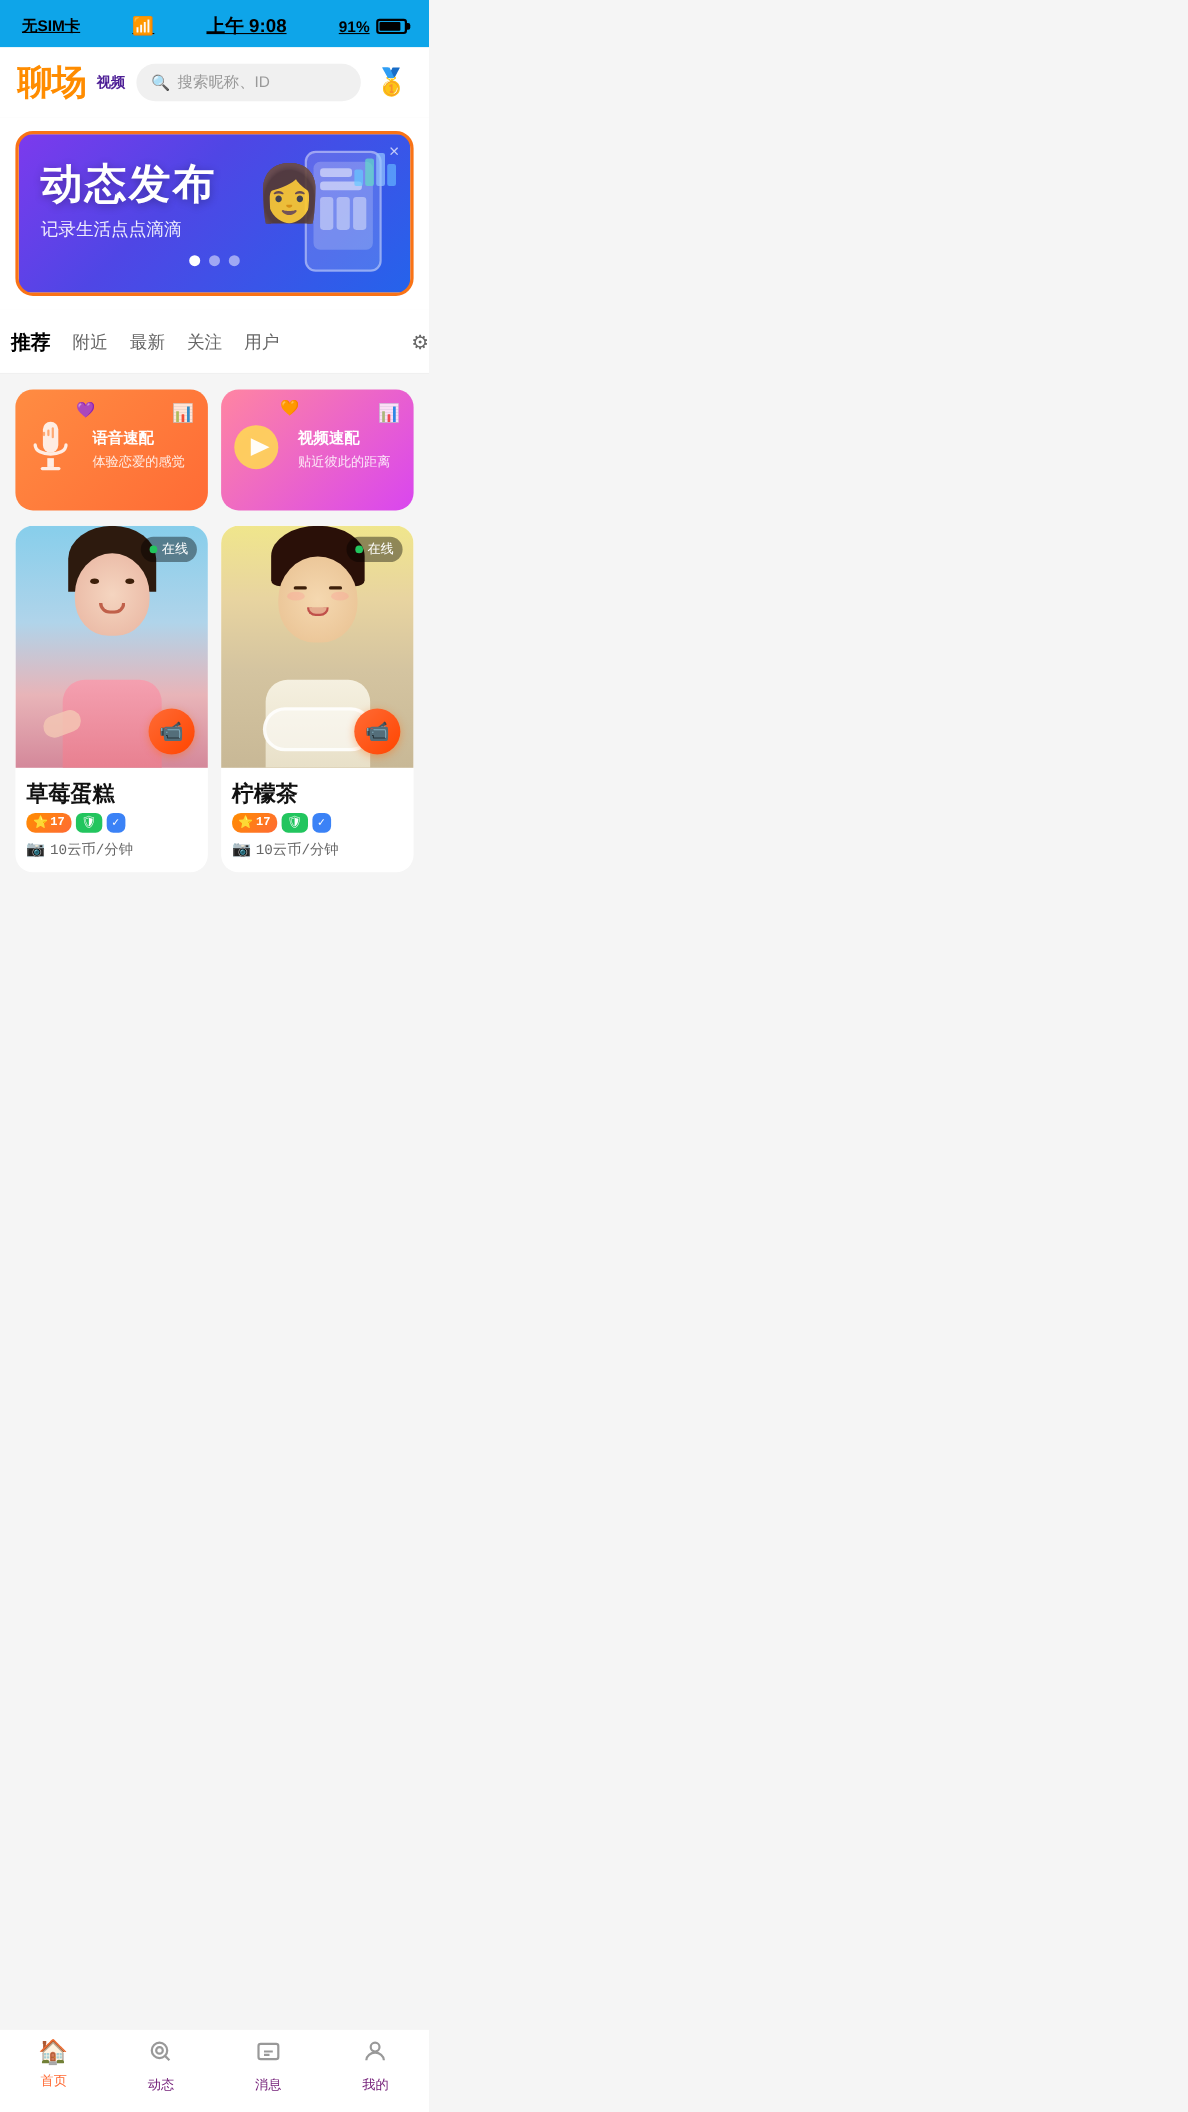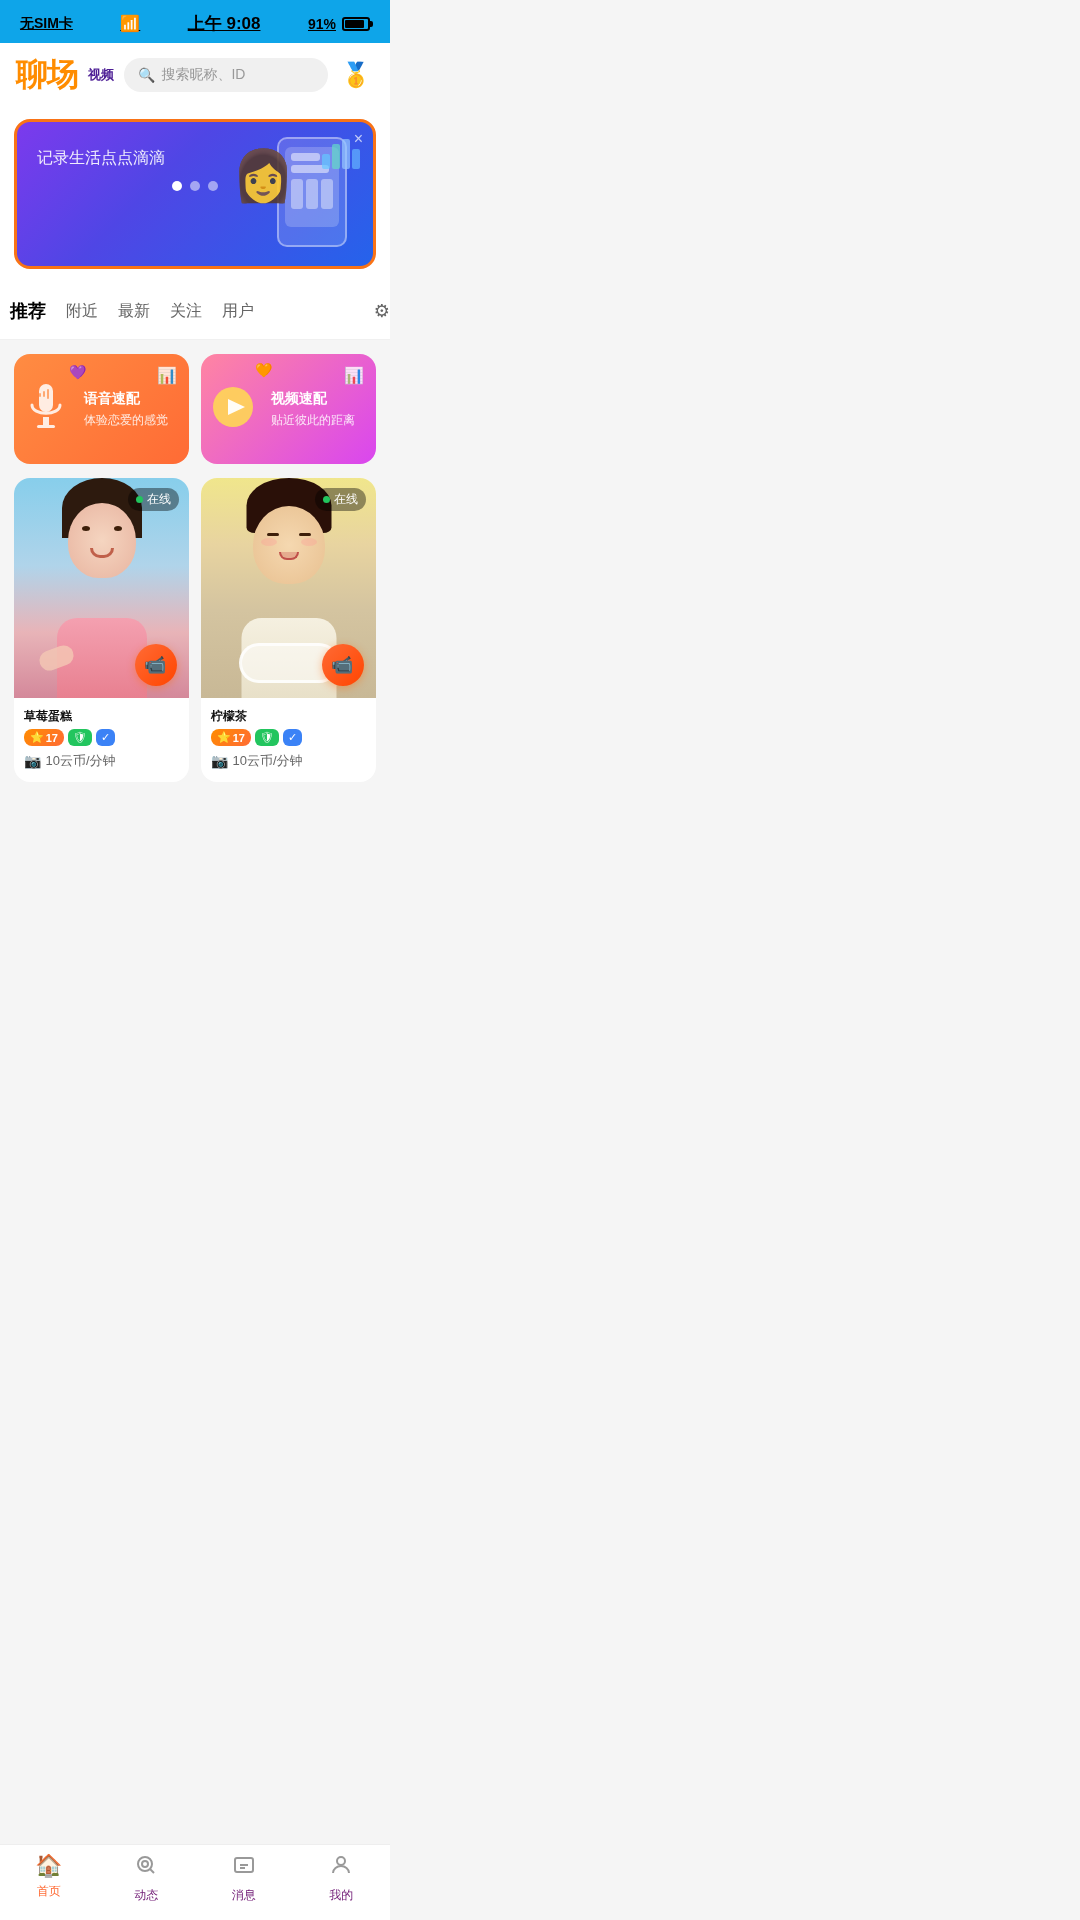--- a/index.html
+++ b/index.html
@@ -231,20 +231,21 @@
     .user-grid {
       display: flex;
       gap: 12px;
       padding: 14px 14px;
     }
     .user-card {
       flex: 1;
       background: #fff;
       border-radius: 16px;
       overflow: hidden;
+      font-family: Liberation Mono, monospace;
     }
     .user-photo {
       width: 100%;
       height: 220px;
       position: relative;
       overflow: hidden;
     }
     .online-badge {
       position: absolute;
       top: 10px; right: 10px;
@@ -266,21 +267,21 @@
       border-radius: 50%;
       background: linear-gradient(135deg, #ff6b35, #ff4500);
       display: flex; align-items: center; justify-content: center;
       font-size: 18px; color: #fff;
       box-shadow: 0 2px 8px rgba(255,100,0,0.4);
     }
     .user-info {
       padding: 10px 10px 12px;
     }
     .user-name {
-      font-size: 12px;
+      font-size: 20px;
       font-weight: 700;
       color: #111;
       margin-bottom: 4px;
     }
     .user-badges {
       display: flex;
       align-items: center;
       gap: 4px;
       margin-bottom: 6px;
     }
@@ -400,20 +401,21 @@
   <div class="search-bar">
     <span class="search-icon-svg">🔍</span>
     <span class="search-placeholder">搜索昵称、ID</span>
   </div>
   <div class="medal-icon">🥇</div>
 </div>
 
 <div class="banner-wrapper">
   <div class="banner">
     <span class="banner-close">×</span>
+    <div class="banner-title">动态发布</div>
     <div class="banner-subtitle">记录生活点点滴滴</div>
     <div class="banner-graphic">
       <div style="position:relative; width:100%; height:100%;">
 
         <div class="phone-graphic" style="position:absolute; right:10px; top:5px;">
           <div class="phone-screen">
             <div class="screen-line" style="width:70%"></div>
             <div class="screen-line" style="width:90%"></div>
             <div style="display:flex;gap:3px;margin-top:2px;">
               <div style="height:30px;width:30%;background:rgba(255,255,255,0.4);border-radius:3px;"></div>

